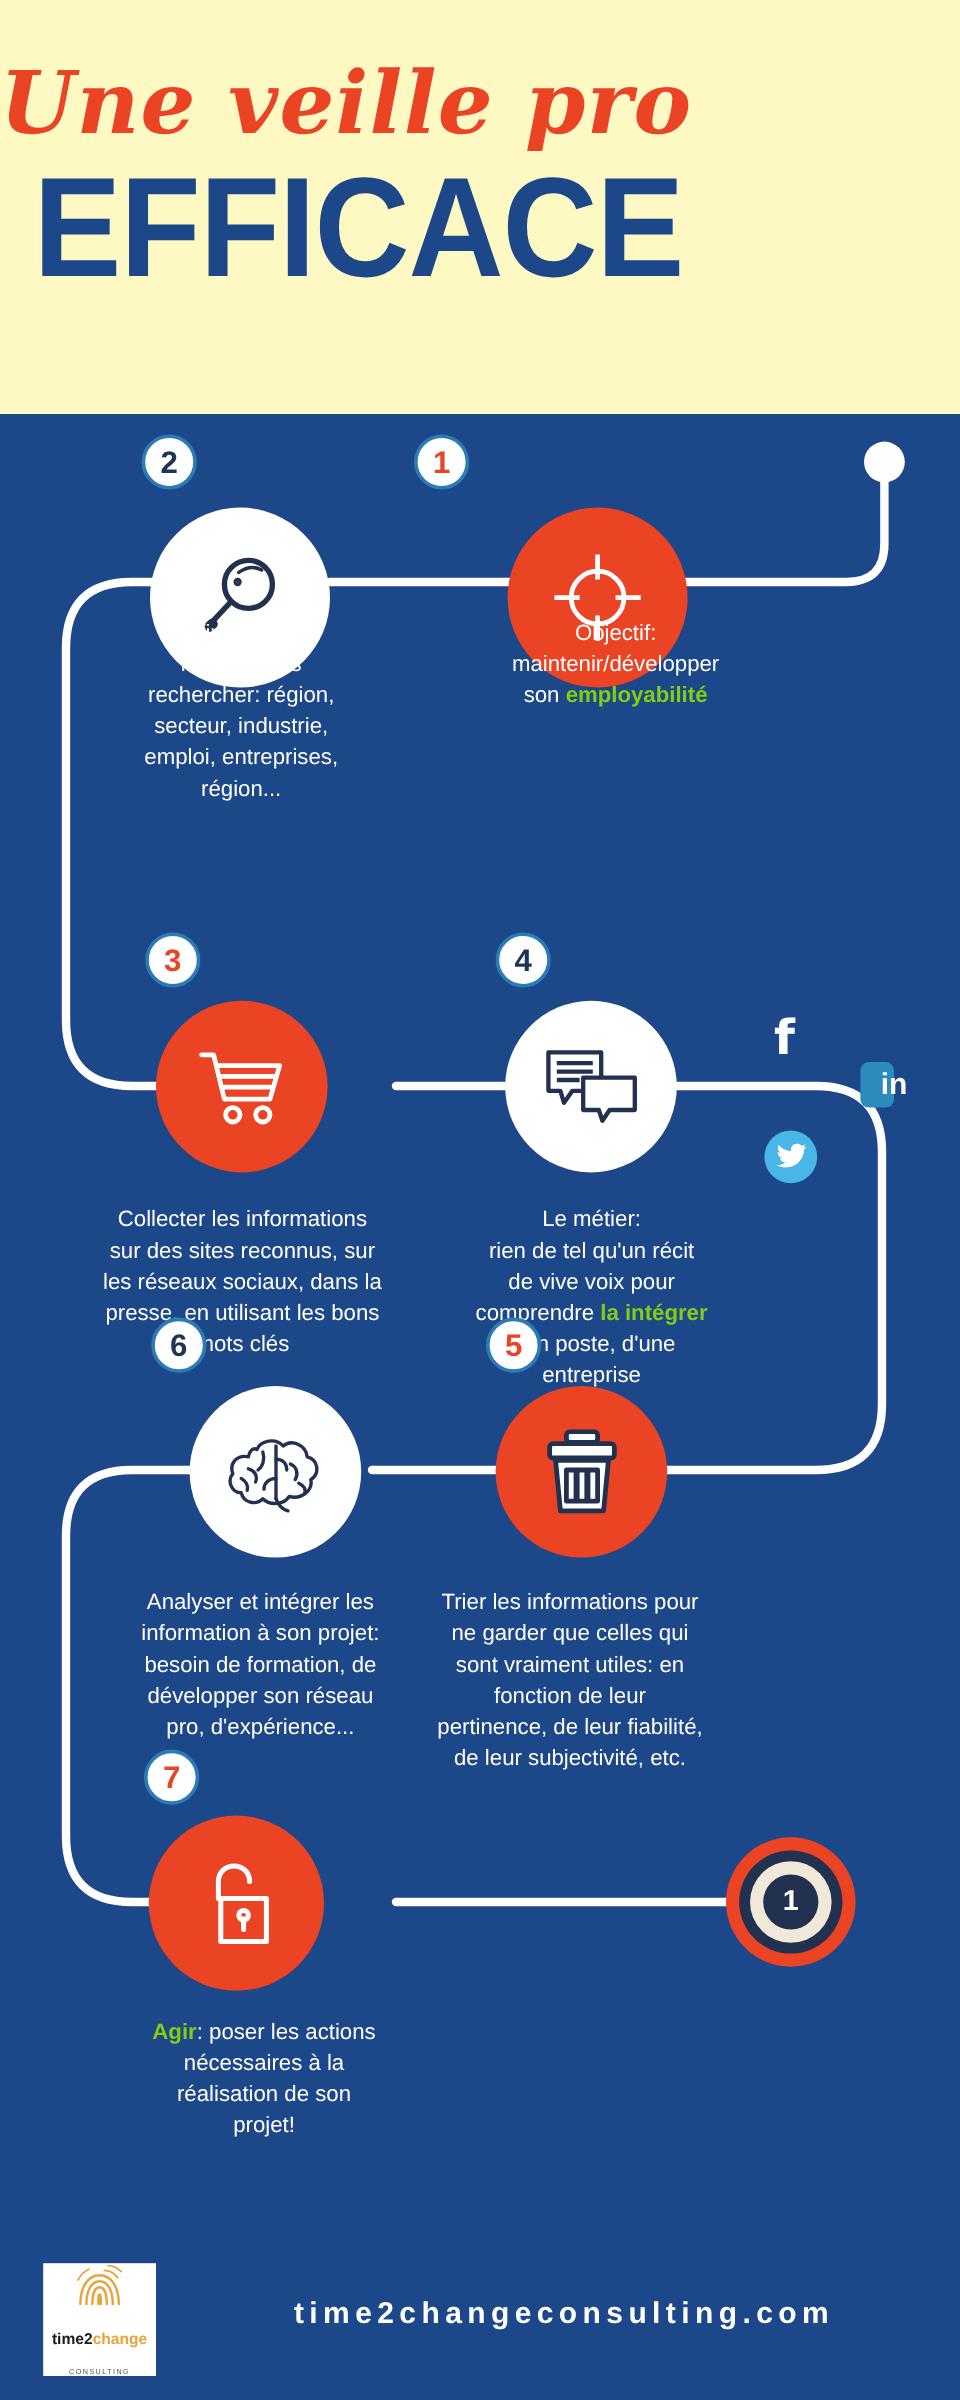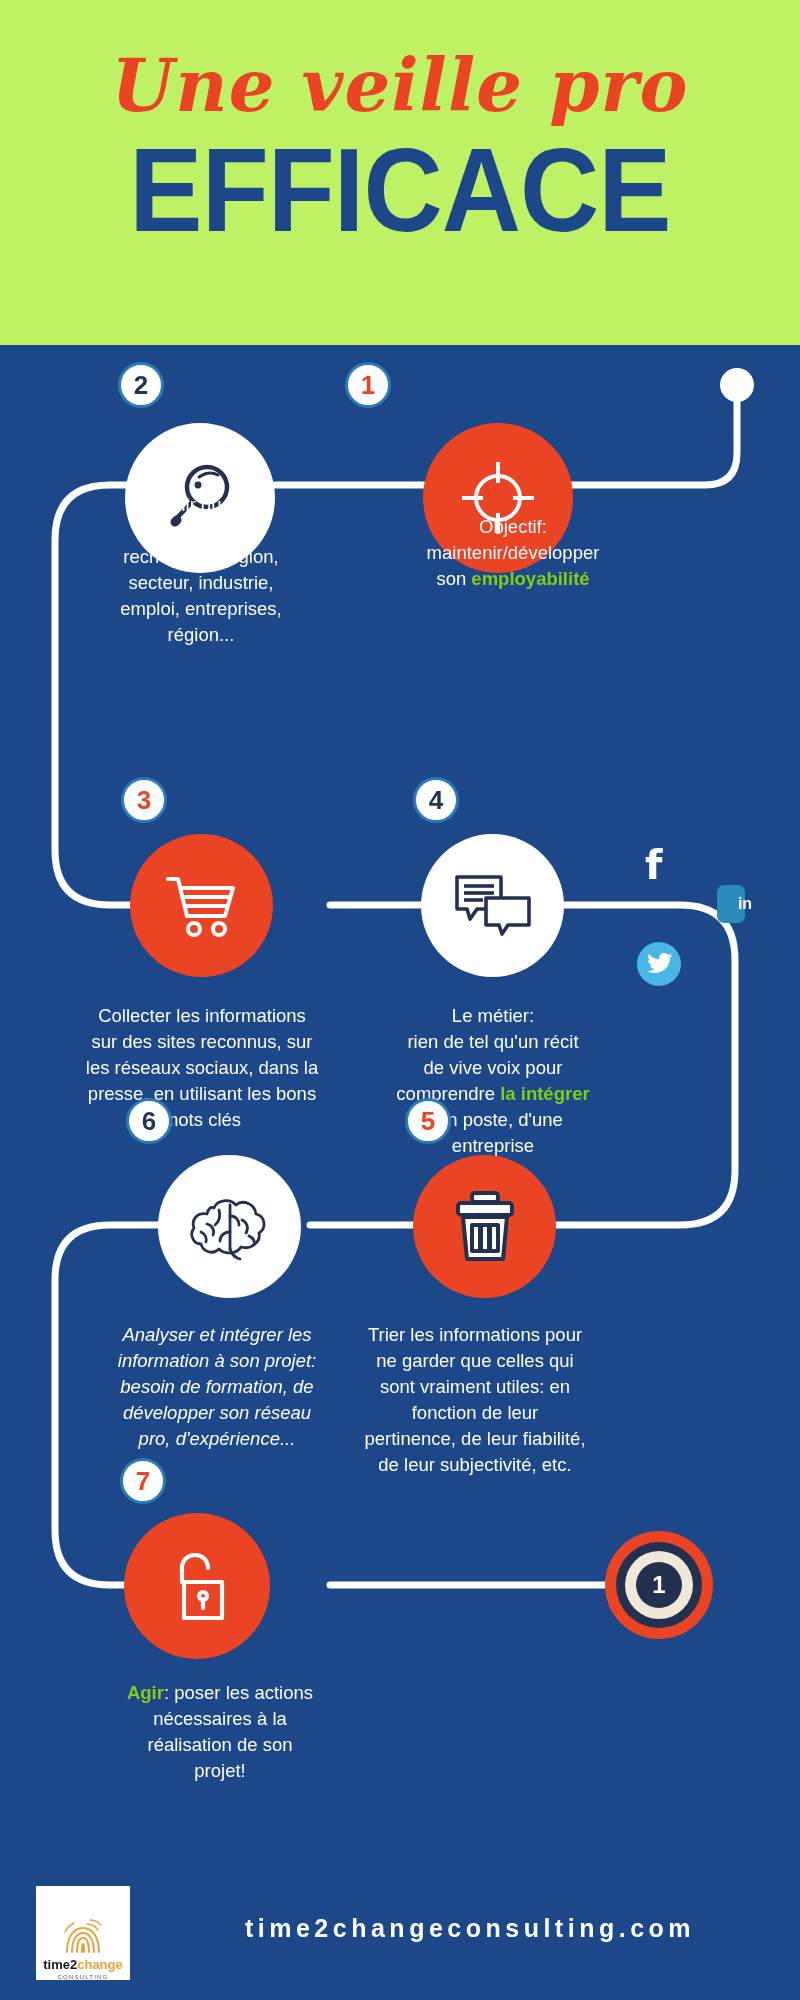--- a/index.html
+++ b/index.html
@@ -8,22 +8,22 @@
     font-family: "Liberation Sans", sans-serif;
     background: #1c4789;
     overflow: hidden;
     position: relative;
   }
 
   
   #header {
     position: absolute; left: 0; top: 0;
     width: 800px; height: 345px;
-    background: #bef264;
-    text-align: center;
+    background: #fef9c3;
+    text-align: left;
   }
   #title-script {
     position: absolute; left: 0; top: 46px; width: 800px;
     font-family: "DejaVu Serif", serif;
     font-style: italic; font-weight: bold;
     font-size: 72px; line-height: 80px;
     color: #ea4424;
     letter-spacing: 1px;
   }
   #title-main {
@@ -88,21 +88,21 @@
   #fb-icon {
     font-family: "DejaVu Sans", sans-serif;
     font-weight: bold; font-size: 40px;
     color: #ffffff; line-height: 40px;
   }
   #li-icon {
     width: 24px; height: 38px;
     background: #2b8bbd;
     border-radius: 7px;
     display: flex; align-items: center; justify-content: center;
-    color: #ffffff; font-weight: bold; font-size: 16px;
+    color: #ffffff; font-weight: bold; font-size: 25px;
     font-family: "Liberation Sans", sans-serif;
     padding-left: 28px;
   }
   #tw-icon {
     width: 44px; height: 44px;
     background: #49b6e8;
     border-radius: 50%;
     display: flex; align-items: center; justify-content: center;
   }
 
@@ -131,21 +131,21 @@
     color: #ffffff; font-weight: bold; font-size: 24px;
     font-family: "Liberation Sans", sans-serif;
   }
 
   
   #logo-box {
     position: absolute; left: 36px; top: 1886px;
     width: 94px; height: 94px;
     background: #ffffff;
     display: flex; flex-direction: column;
-    align-items: center; justify-content: flex-end;
+    align-items: center; justify-content: space-between;
   }
   #logo-word {
     font-family: "Liberation Sans", sans-serif;
     font-size: 13px; font-weight: bold;
     color: #1a1a1a; margin-top: 3px;
   }
   #logo-word .o { color: #e8a33d; font-weight: bold; }
   #logo-sub {
     font-family: "Liberation Sans", sans-serif;
     font-size: 6px; letter-spacing: 1.2px;
@@ -220,21 +220,21 @@
       <line x1="31" y1="43" x2="15" y2="60"></line>
       <line x1="16" y1="61" x2="14" y2="63" stroke-width="9"></line>
       <path d="M38,18 Q48,11 57,16" stroke-width="3"></path>
       <circle cx="37" cy="26" r="1.2" fill="#22314f"></circle>
     </svg>
   </div>
 </div>
 <div class="badge navy" style="left:118px; top:362px;">
   <span>2</span>
 </div>
-<div class="caption" style="left:65px; top:492px; width:272px;">
+<div class="caption" style="left:65px; top:514px; width:272px;">
   <span>Définir quelles</span><br>
   <span>informations</span><br>
   <span>rechercher: région,</span><br>
   <span>secteur, industrie,</span><br>
   <span>emploi, entreprises,</span><br>
   <span>région...</span>
 </div>
 
 <div class="node orange" style="left:130px; top:834px; width:143px; height:143px;">
   <div class="icon-wrap">
@@ -340,21 +340,21 @@
       <path d="M20,32 C25,33 28,38 26,43"></path>
       <path d="M43,57 C45,63 49,66 53,67"></path>
       <path d="M62,44 C66,46 68,49 67,52"></path>
       <path d="M14,40 C18,42 20,46 19,50"></path>
     </svg>
   </div>
 </div>
 <div class="badge navy" style="left:126px; top:1098px;">
   <span>6</span>
 </div>
-<div class="caption" style="left:72px; top:1322px; width:290px;font-style:italic;">
+<div class="caption" style="left:72px; top:1322px; width:290px;">
   <span>Analyser et intégrer les</span><br>
   <span>information à son projet:</span><br>
   <span>besoin de formation, de</span><br>
   <span>développer son réseau</span><br>
   <span>pro, d'expérience...</span>
 </div>
 
 <div class="node orange" style="left:124px; top:1513px; width:146px; height:146px;">
   <div class="icon-wrap">
     <svg width="62" height="72" viewBox="0 0 62 72" fill="none" stroke="#ffffff" stroke-width="4.2" stroke-linecap="round" stroke-linejoin="round">

